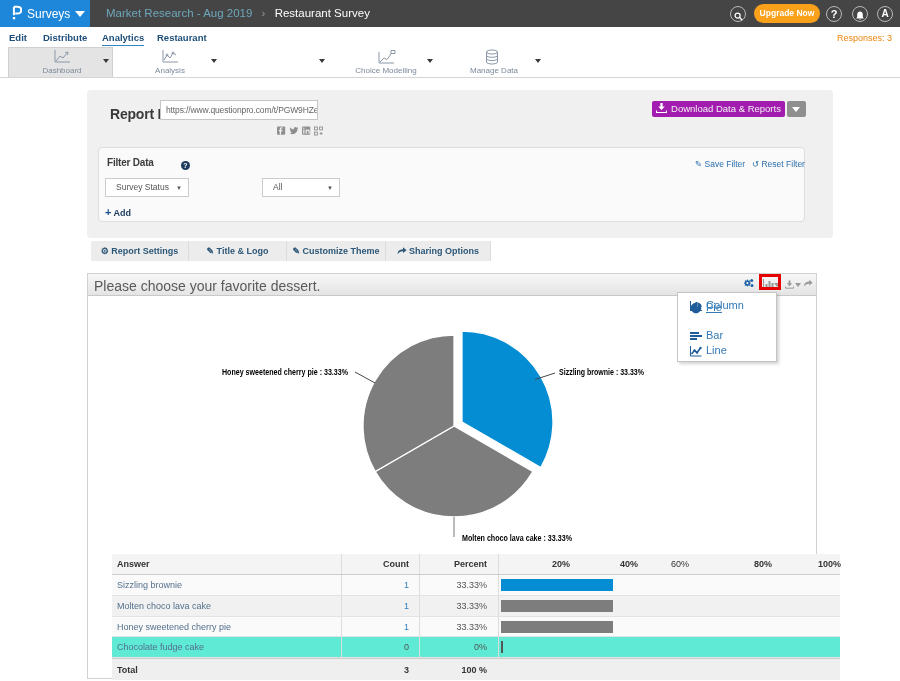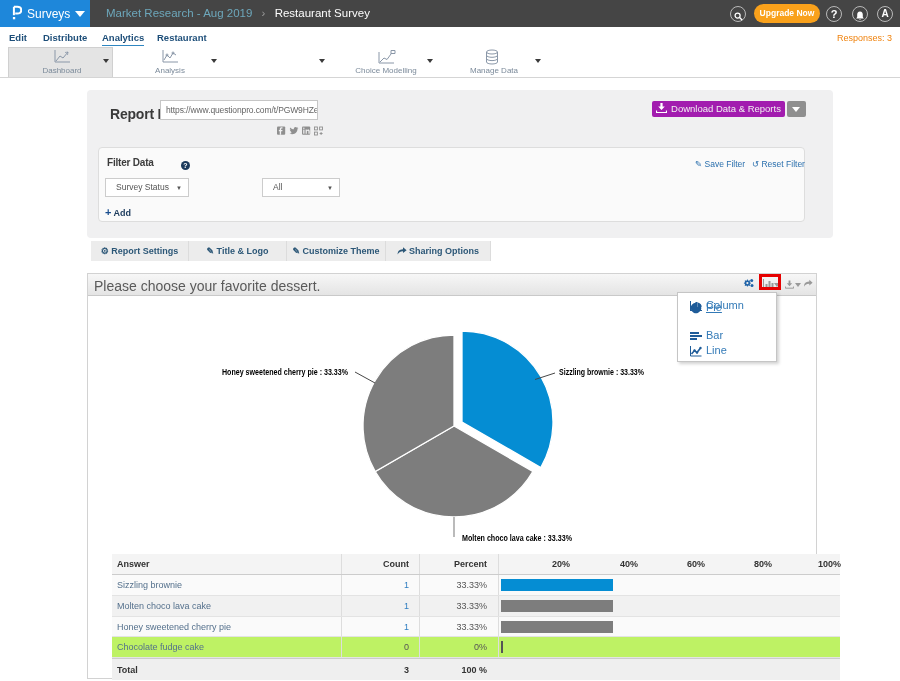--- a/index.html
+++ b/index.html
@@ -281,21 +281,21 @@
     </g>
   </svg>
 
   <div id="tbl">
     <div class="trow" style="height:21px; background:#f4f4f4; border-bottom:1px solid #ccc; font-weight:bold; color:#333; line-height:21px;">
       <div class="c1">Answer</div>
         <div class="c2">Count</div>
         <div class="c3">Percent</div>
       <div style="position:absolute; left:440px; top:0; font-weight:bold;">20%</div>
       <div style="position:absolute; left:508px; top:0; font-weight:bold;">40%</div>
-      <div style="position:absolute; left:575px; top:0; font-weight:bold;">60%</div>
+      <div style="position:absolute; left:559px; top:0; font-weight:normal;">60%</div>
       <div style="position:absolute; left:642px; top:0; font-weight:bold;">80%</div>
       <div style="position:absolute; left:706px; top:0; font-weight:bold;">100%</div>
       <div class="vline" style="left:229px;"></div>
         <div class="vline" style="left:307px;"></div>
         <div class="vline" style="left:386px;"></div>
     </div>
     <div class="trow" style="height:21px; background:#fafafa; line-height:21px;">
       <div class="c1" style="color:#54708c;">Sizzling brownie</div>
         <div class="c2" style="color:#2f7ec1;">1</div>
         <div class="c3">33.33%</div>
@@ -315,21 +315,21 @@
     </div>
     <div class="trow" style="height:20px; background:#fafafa; line-height:20px;">
       <div class="c1" style="color:#54708c;">Honey sweetened cherry pie</div>
         <div class="c2" style="color:#2f7ec1;">1</div>
         <div class="c3">33.33%</div>
       <div class="bar" style="top:4px; width:112px; background:#7d7d7d;"></div>
       <div class="vline" style="left:229px;"></div>
         <div class="vline" style="left:307px;"></div>
         <div class="vline" style="left:386px;"></div>
     </div>
-    <div class="trow" style="height:21px; background:#bef264; line-height:21px;">
+    <div class="trow" style="height:21px; background:#5eead4; line-height:21px;">
       <div class="c1" style="color:#54708c;">Chocolate fudge cake</div>
         <div class="c2">0</div>
         <div class="c3">0%</div>
       <div class="bar" style="top:4px; width:2px; background:#555;"></div>
       <div class="vline" style="left:229px;"></div>
         <div class="vline" style="left:307px;"></div>
         <div class="vline" style="left:386px;"></div>
     </div>
     <div class="trow" style="height:22px; background:#efefef; border-top:1px solid #ccc; font-weight:bold; color:#333; line-height:22px; border-bottom:none;">
       <div class="c1">Total</div>

